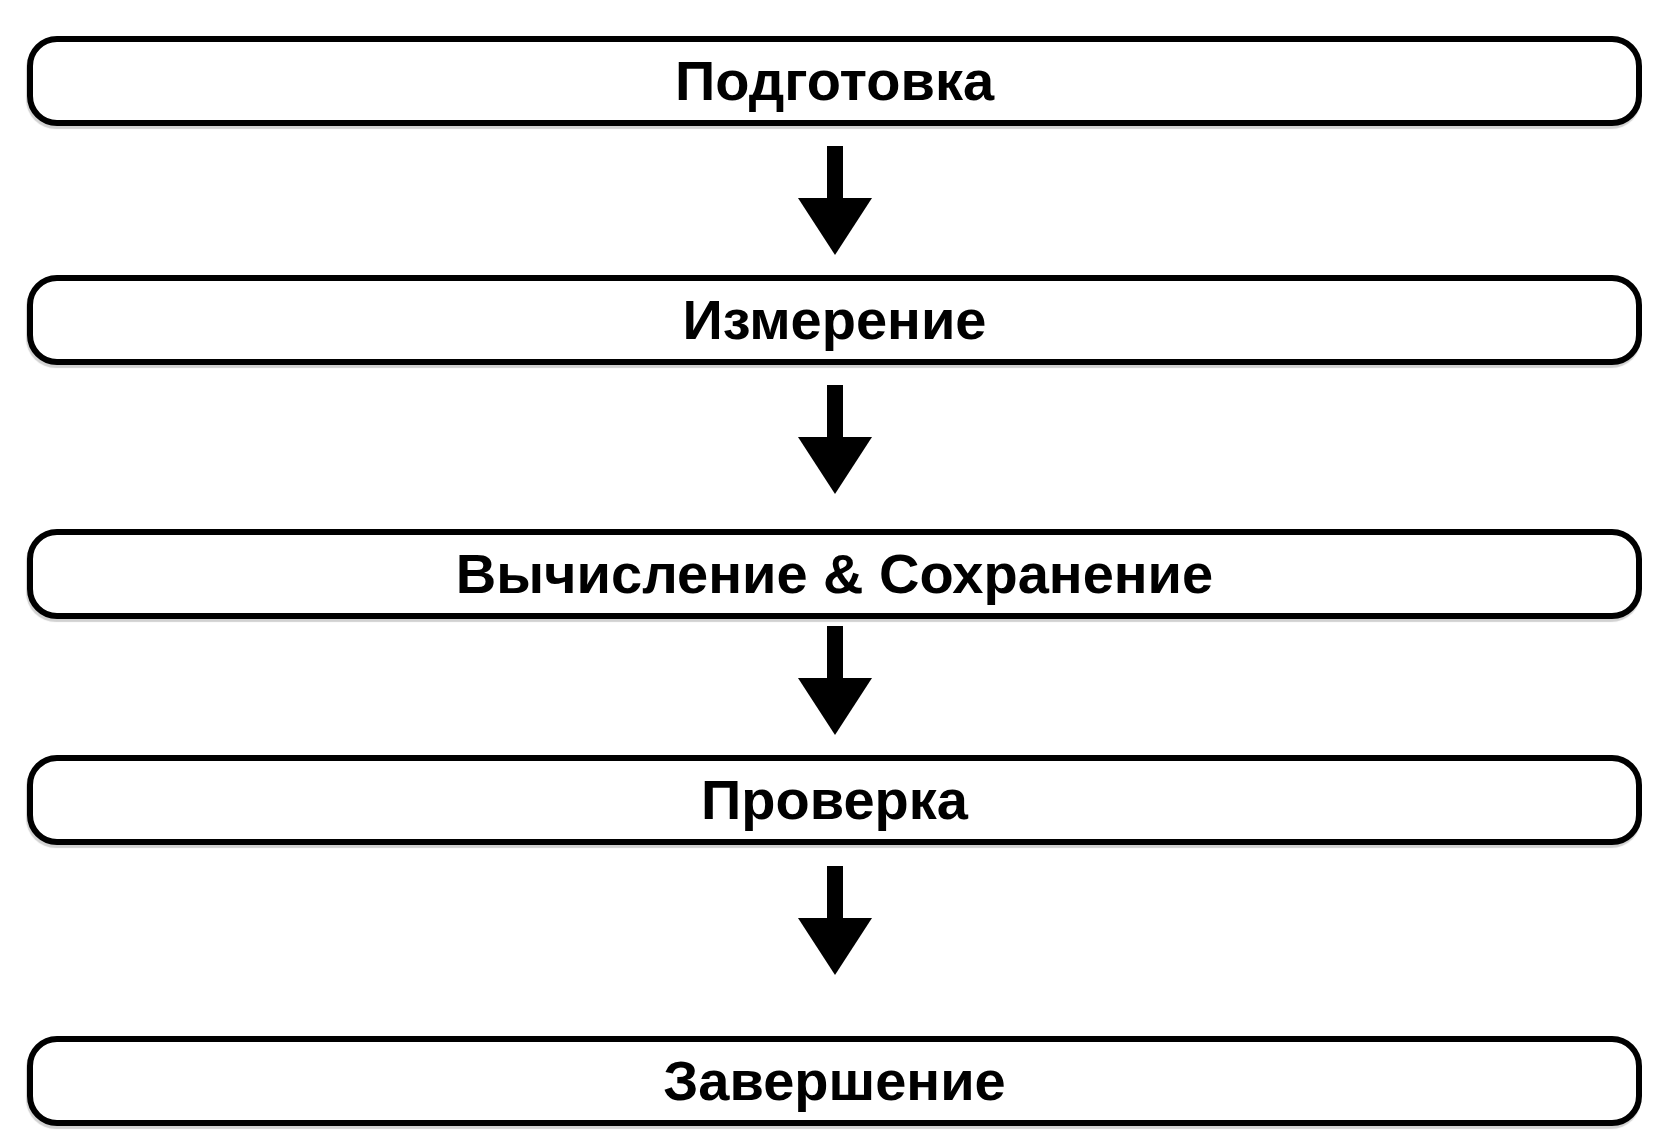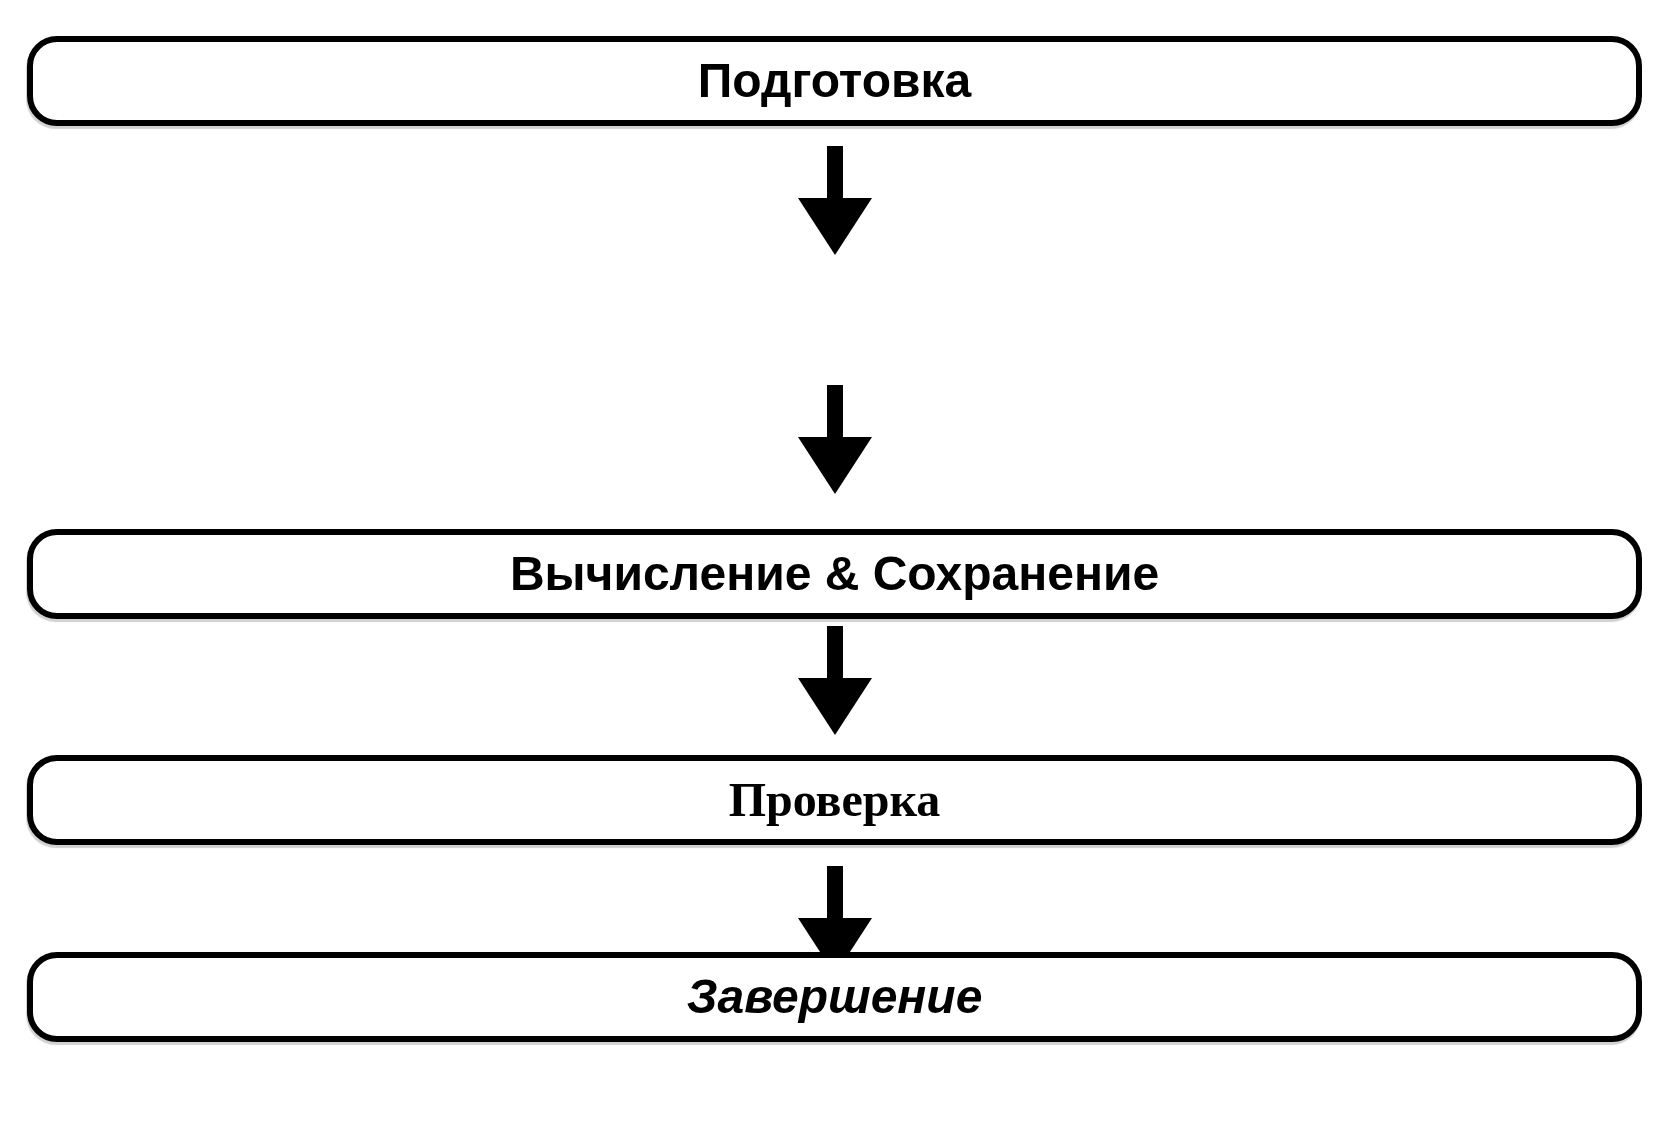--- a/index.html
+++ b/index.html
@@ -23,21 +23,21 @@
     box-sizing: border-box;
     border: 6px solid #000000;
     border-radius: 30px;
     background: #ffffff;
     display: flex;
     align-items: center;
     justify-content: center;
     box-shadow: -1px 3px 1px rgba(0,0,0,0.18);
   }
   .step-label {
-    font-size: 48px;
+    font-size: 56px;
     font-weight: bold;
     color: #000000;
     line-height: 1;
     white-space: nowrap;
   }
   .arrow {
     position: absolute;
     left: 798px;
     width: 74px;
     display: flex;
@@ -56,37 +56,40 @@
     border-right: 37px solid transparent;
     border-top: 57px solid #000000;
   }
   .arrow-1 { top: 146px; }
   .arrow-2 { top: 385px; }
   .arrow-3 { top: 626px; }
   .arrow-4 { top: 866px; }
   .box-1 { top: 36px; }
   .box-2 { top: 275px; }
   .box-3 { top: 516px; margin-top: 13px; }
-  .box-4 { top: 755px; font-family: Liberation Serif, serif; }
-  .box-5 { top: 952px; font-style: italic; }
+  .box-4 { top: 755px; }
+  .box-5 { top: 1036px; }
 </style>
 </head>
 <body>
 
 <div class="canvas">
 
   <div class="step-box box-1">
     <span class="step-label">Подготовка</span>
   </div>
 
   <div class="arrow arrow-1">
     <div class="arrow-shaft"></div>
     <div class="arrow-head"></div>
   </div>
 
+  <div class="step-box box-2">
+    <span class="step-label">Измерение</span>
+  </div>
 
   <div class="arrow arrow-2">
     <div class="arrow-shaft"></div>
     <div class="arrow-head"></div>
   </div>
 
   <div class="step-box box-3">
     <span class="step-label">Вычисление &amp; Сохранение</span>
   </div>
 

